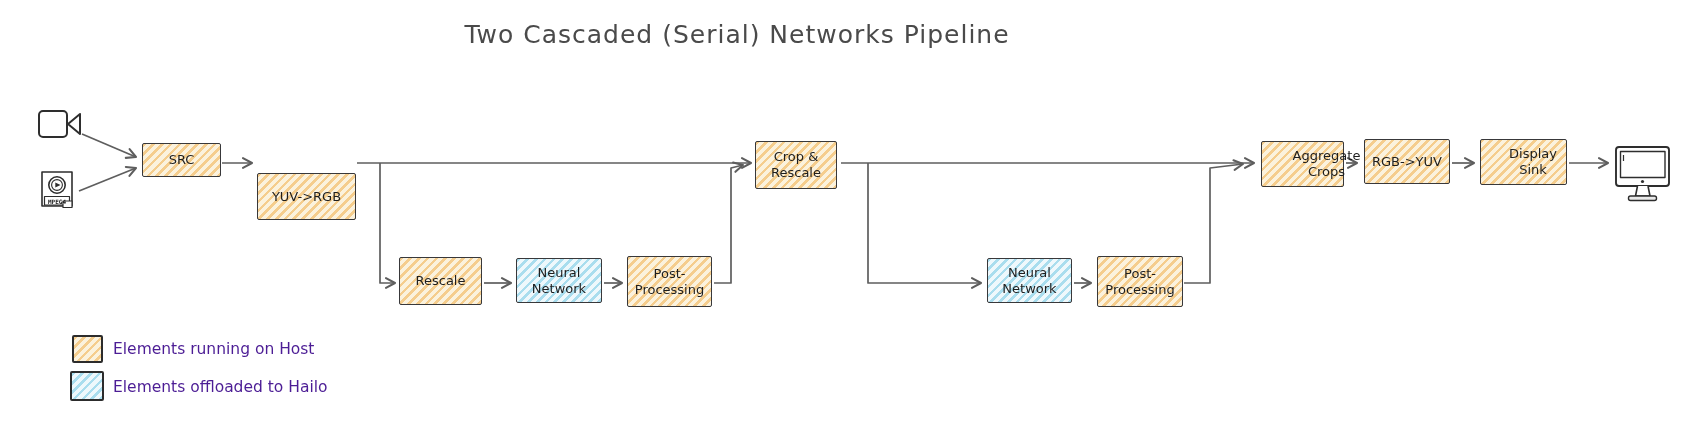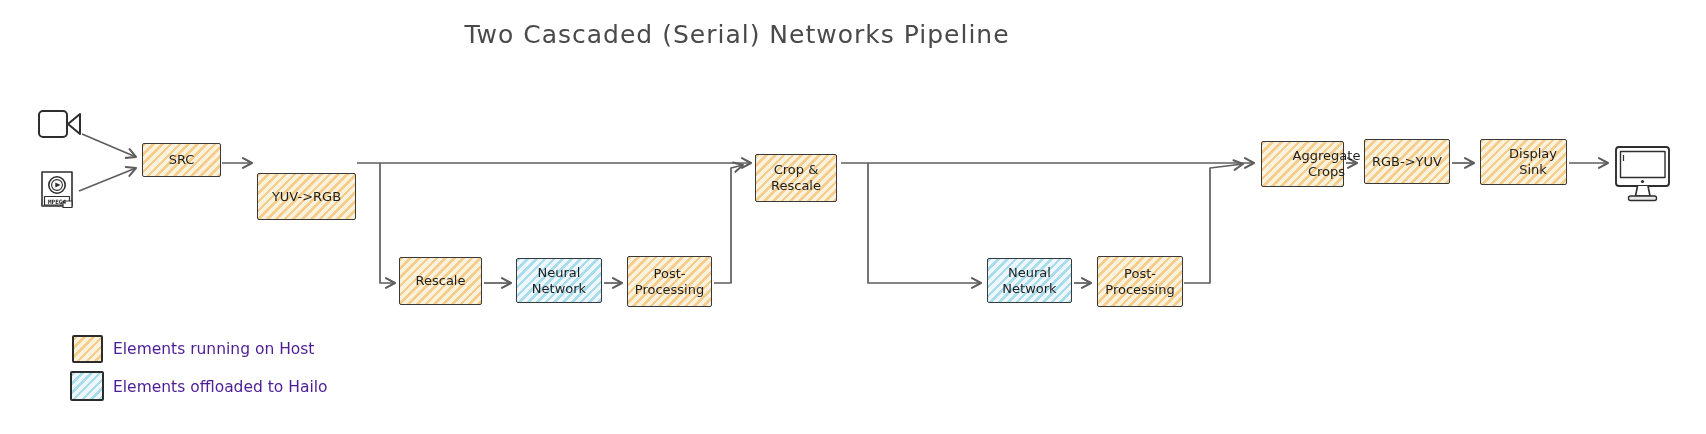--- a/index.html
+++ b/index.html
@@ -101,21 +101,21 @@
     </div>
 
   <div class="node blue" style="left:516px; top:258px; width:86px; height:45px;">
     <span class="lbl" style="max-width:64px;">Neural Network</span>
     </div>
 
   <div class="node tan" style="left:627px; top:256px; width:85px; height:51px;">
     <span class="lbl" style="max-width:78px;">Post-Processing</span>
     </div>
 
-  <div class="node tan" style="left:755px; top:141px; width:82px; height:48px;margin-top:13px;">
+  <div class="node tan" style="left:755px; top:141px; width:82px; height:48px;">
     <span class="lbl" style="max-width:60px;">Crop &amp; Rescale</span>
     </div>
 
   <div class="node blue" style="left:987px; top:258px; width:85px; height:45px;">
     <span class="lbl" style="max-width:64px;">Neural Network</span>
     </div>
 
   <div class="node tan" style="left:1097px; top:256px; width:86px; height:51px;">
     <span class="lbl" style="max-width:78px;">Post-Processing</span>
     </div>

